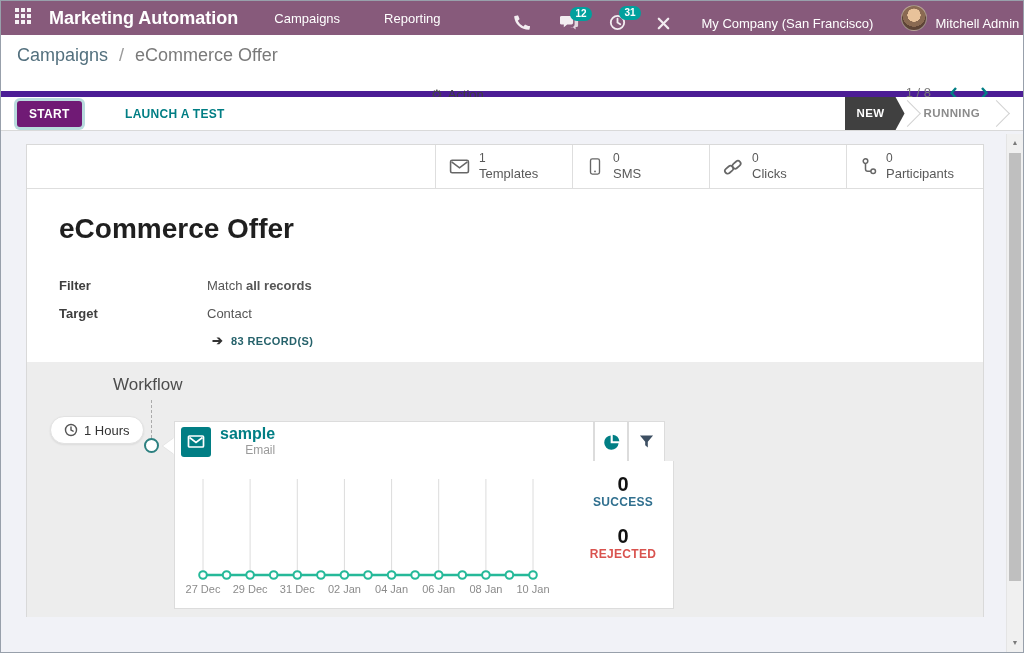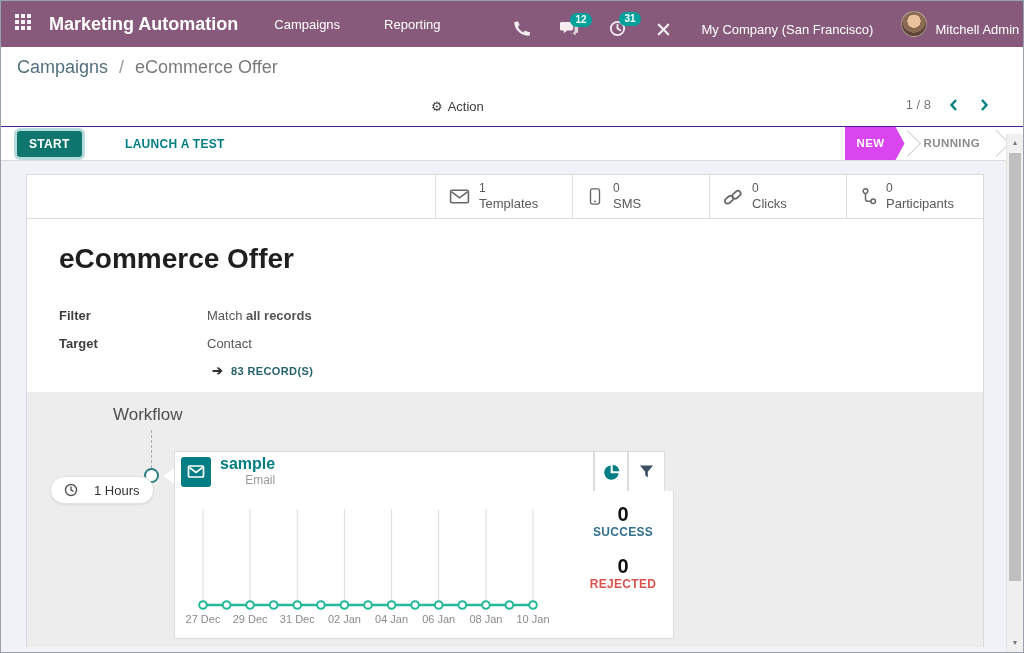--- a/index.html
+++ b/index.html
@@ -1,33 +1,33 @@
 <!DOCTYPE html>
 <html><head>
 <meta charset="utf-8">
 <style>
   * { box-sizing: border-box; margin: 0; padding: 0; }
   body { font-family: "Liberation Sans", sans-serif; background:#fff; }
   .screen { position:relative; width:1024px; height:653px; border:1px solid #98a0ab; overflow:hidden; background:#f1f2f7; }
 
   
-  .navbar { height:46px; display:flex; align-items:center; color:#fff; padding:0 14px; }
+  .navbar { height:34px; display:flex; align-items:center; color:#fff; padding:0 14px; }
   .apps-btn { width:20px; height:20px; display:grid; grid-template-columns:repeat(3,4px); grid-template-rows:repeat(3,4px); gap:2px; cursor:pointer; margin-right:18px; }
   .apps-btn span { background:rgba(255,255,255,.92); }
   .app-name { font-size:18px; font-weight:bold; margin-right:36px; white-space:nowrap; }
   .nav-menu { font-size:13px; margin-right:44px; cursor:pointer; }
   .systray { margin-left:auto; display:flex; align-items:flex-end; }
   .tray-ico { position:relative; margin-left:30px; cursor:pointer; display:flex; align-items:center; }
   .badge { position:absolute; top:-8px; left:10px; color:#fff; font-size:10px; font-weight:bold; padding:1px 5px; border-radius:8px; line-height:12px; }
   .company { font-size:13px; margin-left:30px; cursor:pointer; white-space:nowrap; }
   .avatar { width:26px; height:26px; border-radius:50%; margin-left:28px; background:radial-gradient(circle at 50% 38%, #e8c29a 0 34%, #8a6a52 35% 60%, #5d4436 61%); border:1px solid rgba(255,255,255,.4); }
   .username { font-size:13px; margin-left:8px; cursor:pointer; white-space:nowrap; }
 
   
-  .control-panel { position:relative; height:80px; background:#fff; border-bottom:1px solid #4c1d95; }
+  .control-panel { position:relative; height:62px; background:#fff; border-bottom:6px solid #4c1d95; }
   .breadcrumb { position:absolute; top:10px; left:16px; font-size:18px; }
   .breadcrumb .bc-parent { color:#53707e; cursor:pointer; }
   .breadcrumb .bc-sep { color:#999; margin:0 6px; }
   .breadcrumb .bc-current { color:#7a7a7a; }
   .cp-buttons { position:absolute; top:46px; left:16px; display:flex; align-items:center; }
   .btn-primary { color:#fff; border:none; font-size:12px; font-weight:bold; letter-spacing:.3px; padding:7px 14px; border-radius:3px; cursor:pointer; font-family:inherit; }
   .btn-link { background:none; border:none; font-size:12px; font-weight:bold; letter-spacing:.3px; margin-left:14px; cursor:pointer; font-family:inherit; }
   .action-menu { position:absolute; top:52px; left:430px; font-size:13px; color:#3d3d3d; cursor:pointer; display:flex; align-items:center; gap:5px; font-weight:500;}
   .gear { font-size:13px; color:#444; }
   .pager { position:absolute; top:50px; right:30px; display:flex; align-items:center; gap:14px; }
@@ -58,21 +58,21 @@
   .field-value { color:#555; }
   .records-row { margin-left:153px; margin-top:2px; display:flex; align-items:center; gap:8px; padding-bottom:14px; cursor:pointer; }
   .records-arrow { color:#333; font-size:13px; font-weight:bold; }
   .records-link { font-size:11px; font-weight:bold; letter-spacing:.4px; color:#26626B; }
 
   
   .workflow { position:relative; flex:1; background:#ededed; }
   .wf-heading { position:absolute; top:13px; left:86px; font-size:17px; color:#4d4d4d; }
   .wf-dash { position:absolute; left:124px; top:38px; height:38px; border-left:1px dashed #ababab; }
   .wf-node { position:absolute; left:117px; top:76px; width:15px; height:15px; border:2px solid #2d8080; border-radius:50%; background:#fff; }
-  .wf-pill { position:absolute; left:23px; top:84px; height:28px; background:#fff; border:1px solid #e2e2e2; border-radius:14px; display:flex; align-items:center; gap:16px; padding:0 13px; font-size:13px; color:#333; box-shadow:0 1px 2px rgba(0,0,0,.08); cursor:pointer; }
+  .wf-pill { position:absolute; left:23px; top:54px; height:28px; background:#fff; border:1px solid #e2e2e2; border-radius:14px; display:flex; align-items:center; gap:6px; padding:0 13px; font-size:13px; color:#333; box-shadow:0 1px 2px rgba(0,0,0,.08); cursor:pointer; }
   .wf-tri { position:absolute; left:136px; top:76px; width:0; height:0; border-top:8px solid transparent; border-bottom:8px solid transparent; border-right:11px solid #fff; filter:drop-shadow(-1px 0 0 #e0e0e0); }
   .act-header { position:absolute; left:147px; top:59px; width:420px; height:41px; background:#fff; border:1px solid #dcdcdc; display:flex; align-items:center; padding:0 6px; gap:9px; cursor:pointer; }
   .act-ico { width:30px; height:30px; border-radius:3px; background:#017E84; display:flex; align-items:center; justify-content:center; flex:none; }
   .act-titles { line-height:1.15; }
   .act-name { font-size:16px; font-weight:bold; }
   .act-type { font-size:12px; color:#9a9a9a;text-align:right; }
   .tab { position:absolute; top:59px; height:41px; background:#fff; border:1px solid #dcdcdc; display:flex; align-items:center; justify-content:center; cursor:pointer; }
   .tab-pie { left:567px; width:34px; border-bottom:none; }
   .tab-filter { left:601px; width:37px; }
   .act-body { position:absolute; left:147px; top:99px; width:500px; height:148px; background:#fff; border:1px solid #dcdcdc; border-top:none; }
@@ -161,24 +161,24 @@
       </button>
       <button class="pager-btn">
         <svg width="9" height="14" viewBox="0 0 9 14">
             <polyline points="2,2 6.5,7 2,12" fill="none" stroke="#017E84" stroke-width="2.4"></polyline>
           </svg>
       </button>
     </div>
   </div>
 
   <div class="statusbar">
-    <button class="btn-primary btn-start" style="background-color: #0f766e;">START</button>
+    <button class="btn-primary btn-start" style="background-color: #701a75;">START</button>
     <button class="btn-link btn-launch" style="color: rgb(1, 126, 132);">LAUNCH A TEST</button>
     <div class="steps">
-      <div class="step active" style="background-color: #d946ef;">NEW</div>
+      <div class="step active" style="background-color: #404040;">NEW</div>
       <div class="step-sep"></div>
       <div class="step">RUNNING</div>
       <div class="step-sep"></div>
     </div>
   </div>
 
   <div class="content">
     <div class="sheet">
 
       <div class="statbutton-row">

